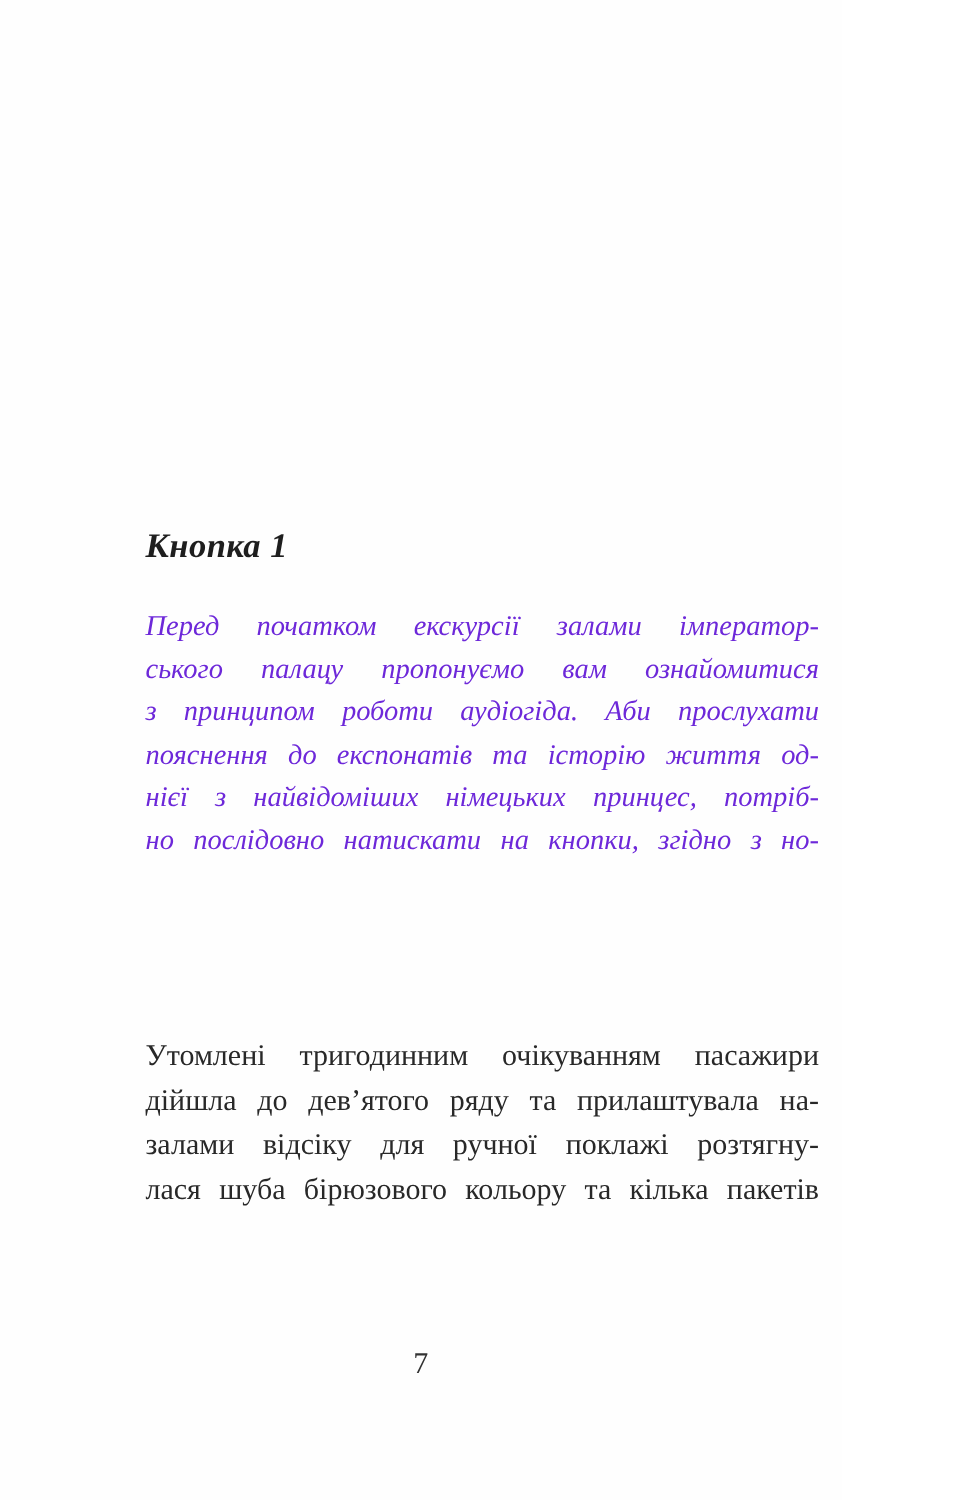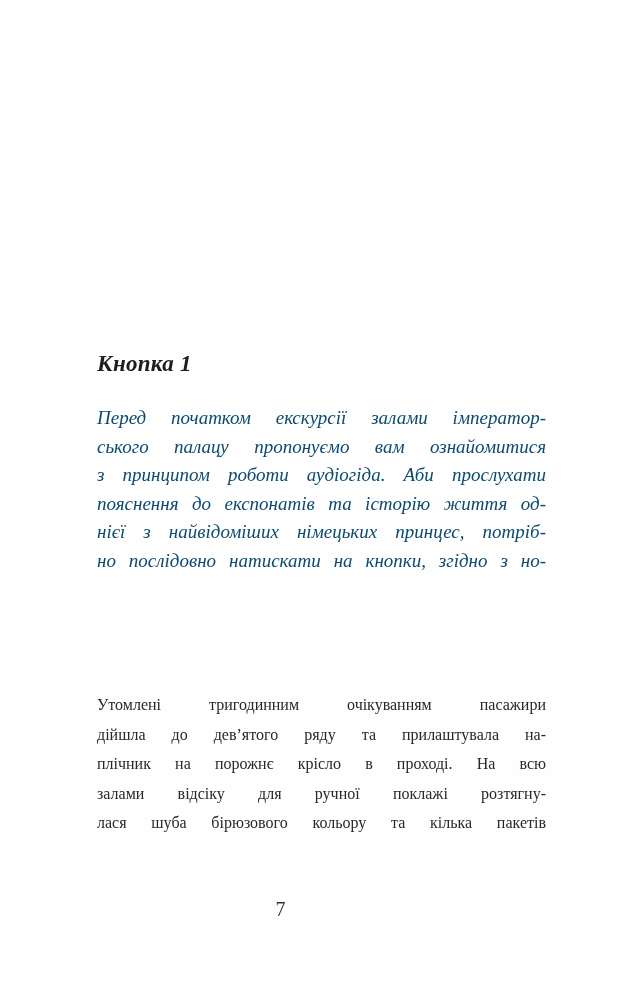--- a/index.html
+++ b/index.html
@@ -27,28 +27,28 @@
     color: #1e1e1e;
   }
   .epigraph {
     position: absolute;
     left: 97px;
     top: 404px;
     width: 449px;
     font-style: italic;
     font-size: 19px;
     line-height: 28.6px;
-    color: #0c4a6e;
+    color: #6d28d9;
   }
   .body-paragraph {
     position: absolute;
     left: 97px;
     top: 690px;
     width: 449px;
-    font-size: 16px;
+    font-size: 20px;
     line-height: 29.5px;
     color: #282828;
   }
   .line {
     text-align: justify;
     text-align-last: justify;
     white-space: normal;
   }
   
   .epigraph .line.last {
@@ -79,19 +79,18 @@
       <div class="line">ського палацу пропонуємо вам ознайомитися</div>
       <div class="line">з принципом роботи аудіогіда. Аби прослухати</div>
       <div class="line">пояснення до експонатів та історію життя од-</div>
       <div class="line">нієї з найвідоміших німецьких принцес, потріб-</div>
       <div class="line">но послідовно натискати на кнопки, згідно з но-</div>
     </div>
 
   <div class="body-paragraph">
       <div class="line">Утомлені тригодинним очікуванням пасажири</div>
       <div class="line">дійшла до дев’ятого ряду та прилаштувала на-</div>
-      <div class="line">плічник на порожнє крісло в проході. На всю</div>
       <div class="line">залами відсіку для ручної поклажі розтягну-</div>
       <div class="line">лася шуба бірюзового кольору та кілька пакетів</div>
     </div>
 
   <div class="page-number">7</div>
 </div>
 
 </body></html>

